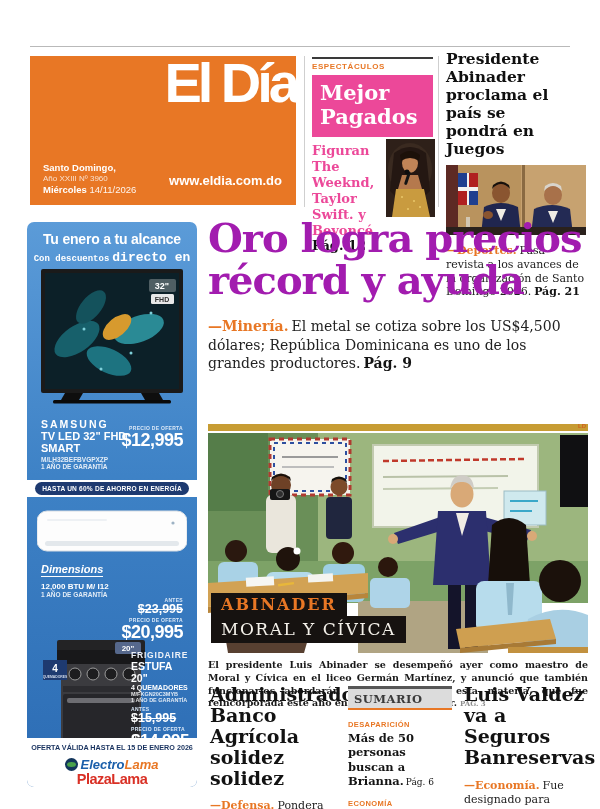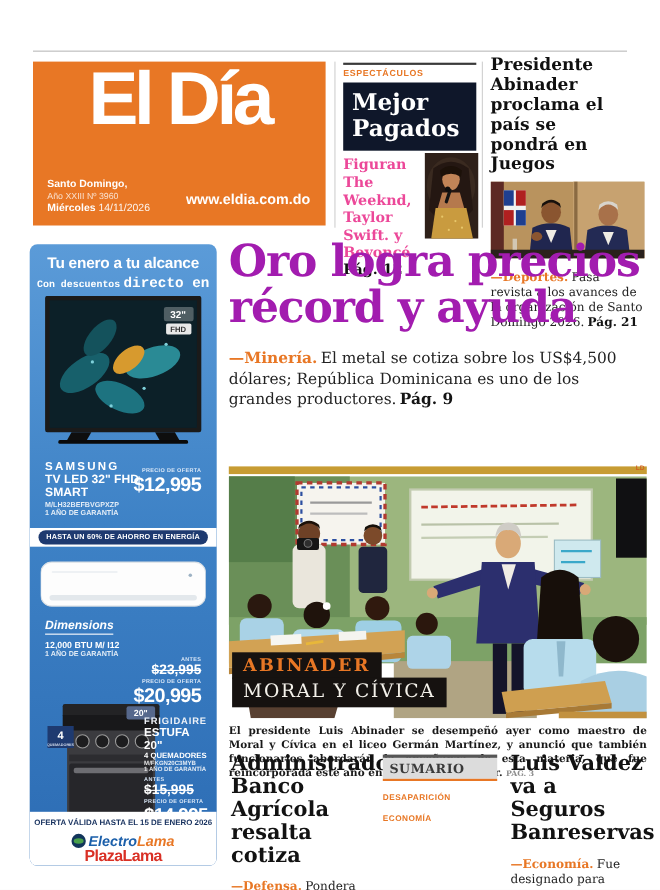--- a/index.html
+++ b/index.html
@@ -7,35 +7,35 @@
         font-family:"Liberation Sans",sans-serif;}
   .abs{position:absolute;}
   .serif{font-family:"DejaVu Serif",serif;}
 
   
   .rule-top{left:30px;top:46px;width:540px;height:1px;background:#b9b9b9;}
   .vdiv{top:56px;width:1px;height:151px;background:#cfcfcf;}
 
   
   .masthead{left:30px;top:56px;width:266px;height:149px;background:#E87725;}
-  .masthead-title{position:absolute;top:-4px;left:0;right:0;text-align:center;
-    font-weight:bold;font-size:68px;line-height:1.12;color:#fff;letter-spacing:-4px;}
+  .masthead-title{position:absolute;top:-4px;left:0;right:0;text-align:right;
+    font-weight:bold;font-size:56px;line-height:1.12;color:#fff;letter-spacing:-4px;}
   .masthead-info{position:absolute;left:13px;bottom:9px;color:#fff;line-height:1.25;}
   .mi-1{font-weight:bold;font-size:9.5px;}
   .mi-2{font-size:8px;color:rgba(255,255,255,.78);}
   .mi-3{font-size:9.5px;}
   .mi-3 .day{font-weight:bold;}
   .mi-3 .date{color:rgba(255,255,255,.92);}
   .masthead-site{position:absolute;right:14px;bottom:17px;font-weight:bold;font-size:13px;color:#fff;}
 
   
   .esp{left:312px;top:57px;width:121px;}
   .esp-rule{height:2px;background:#3a3a3a;}
   .esp-kicker{margin-top:3px;font-weight:bold;font-size:8px;color:#E87725;letter-spacing:.6px;}
-  .esp-box{margin-top:4px;background:#0f172a;color:#fff;padding:6px 8px 8px;
+  .esp-box{margin-top:4px;background:#ec4899;color:#fff;padding:6px 8px 8px;
     font-weight:bold;font-size:21px;line-height:1.15;}
   .esp-bottom{position:relative;margin-top:6px;height:74px;}
   .esp-summary{width:74px;font-weight:bold;font-size:13px;line-height:1.22;color:#ec4899;}
   .esp-page{font-weight:bold;font-size:13px;color:#101010;}
   .esp-photo{position:absolute;right:-2px;top:-4px;width:49px;height:78px;}
 
   
   .dep{left:446px;top:50px;width:140px;}
   .dep-headline{font-weight:bold;font-size:15.5px;line-height:1.16;color:#101010;}
   .dep-photo{margin-top:7px;width:140px;height:70px;}
@@ -297,33 +297,36 @@
   <div class="abs label-moral serif">MORAL Y CÍVICA</div>
 
   <div class="abs lead-caption serif">
     <span>El presidente Luis Abinader se desempeñó ayer como maestro de Moral y Cívica en el liceo Germán Martínez, y anunció que también funcionarios abordarán la enseñanza de esta materia, que fue reincorporada este año en el currículo escolar.</span><span class="cap-ref">PAG. 3</span>
   </div>
 
   <div class="abs bl">
     <div class="bh serif">
       <div>Administrador</div>
       <div>Banco Agrícola</div>
-      <div>resalta cotiza</div>
+      <div>solidez solidez</div>
     </div>
     <div class="bk serif">
       <span class="ko">—Defensa.</span><span>Pondera que hay transparencia en los fondos de la entidad.</span>
     </div>
   </div>
 
   <div class="abs sum">
     <div class="sum-toprule"></div>
     <div class="sum-bar serif">SUMARIO</div>
     <div class="sum-orule"></div>
     <div class="sum-item">
       <div class="sum-kicker">DESAPARICIÓN</div>
+      <div class="sum-text serif">
+        <span>Más de 50 personas buscan a Brianna.</span><span class="sum-ref">Pág. 6</span>
+      </div>
     </div>
     <div class="sum-item">
       <div class="sum-kicker">ECONOMÍA</div>
 
     </div>
   </div>
 
   <div class="abs br">
     <div class="bh serif">
       <div>Luis Valdez</div>

